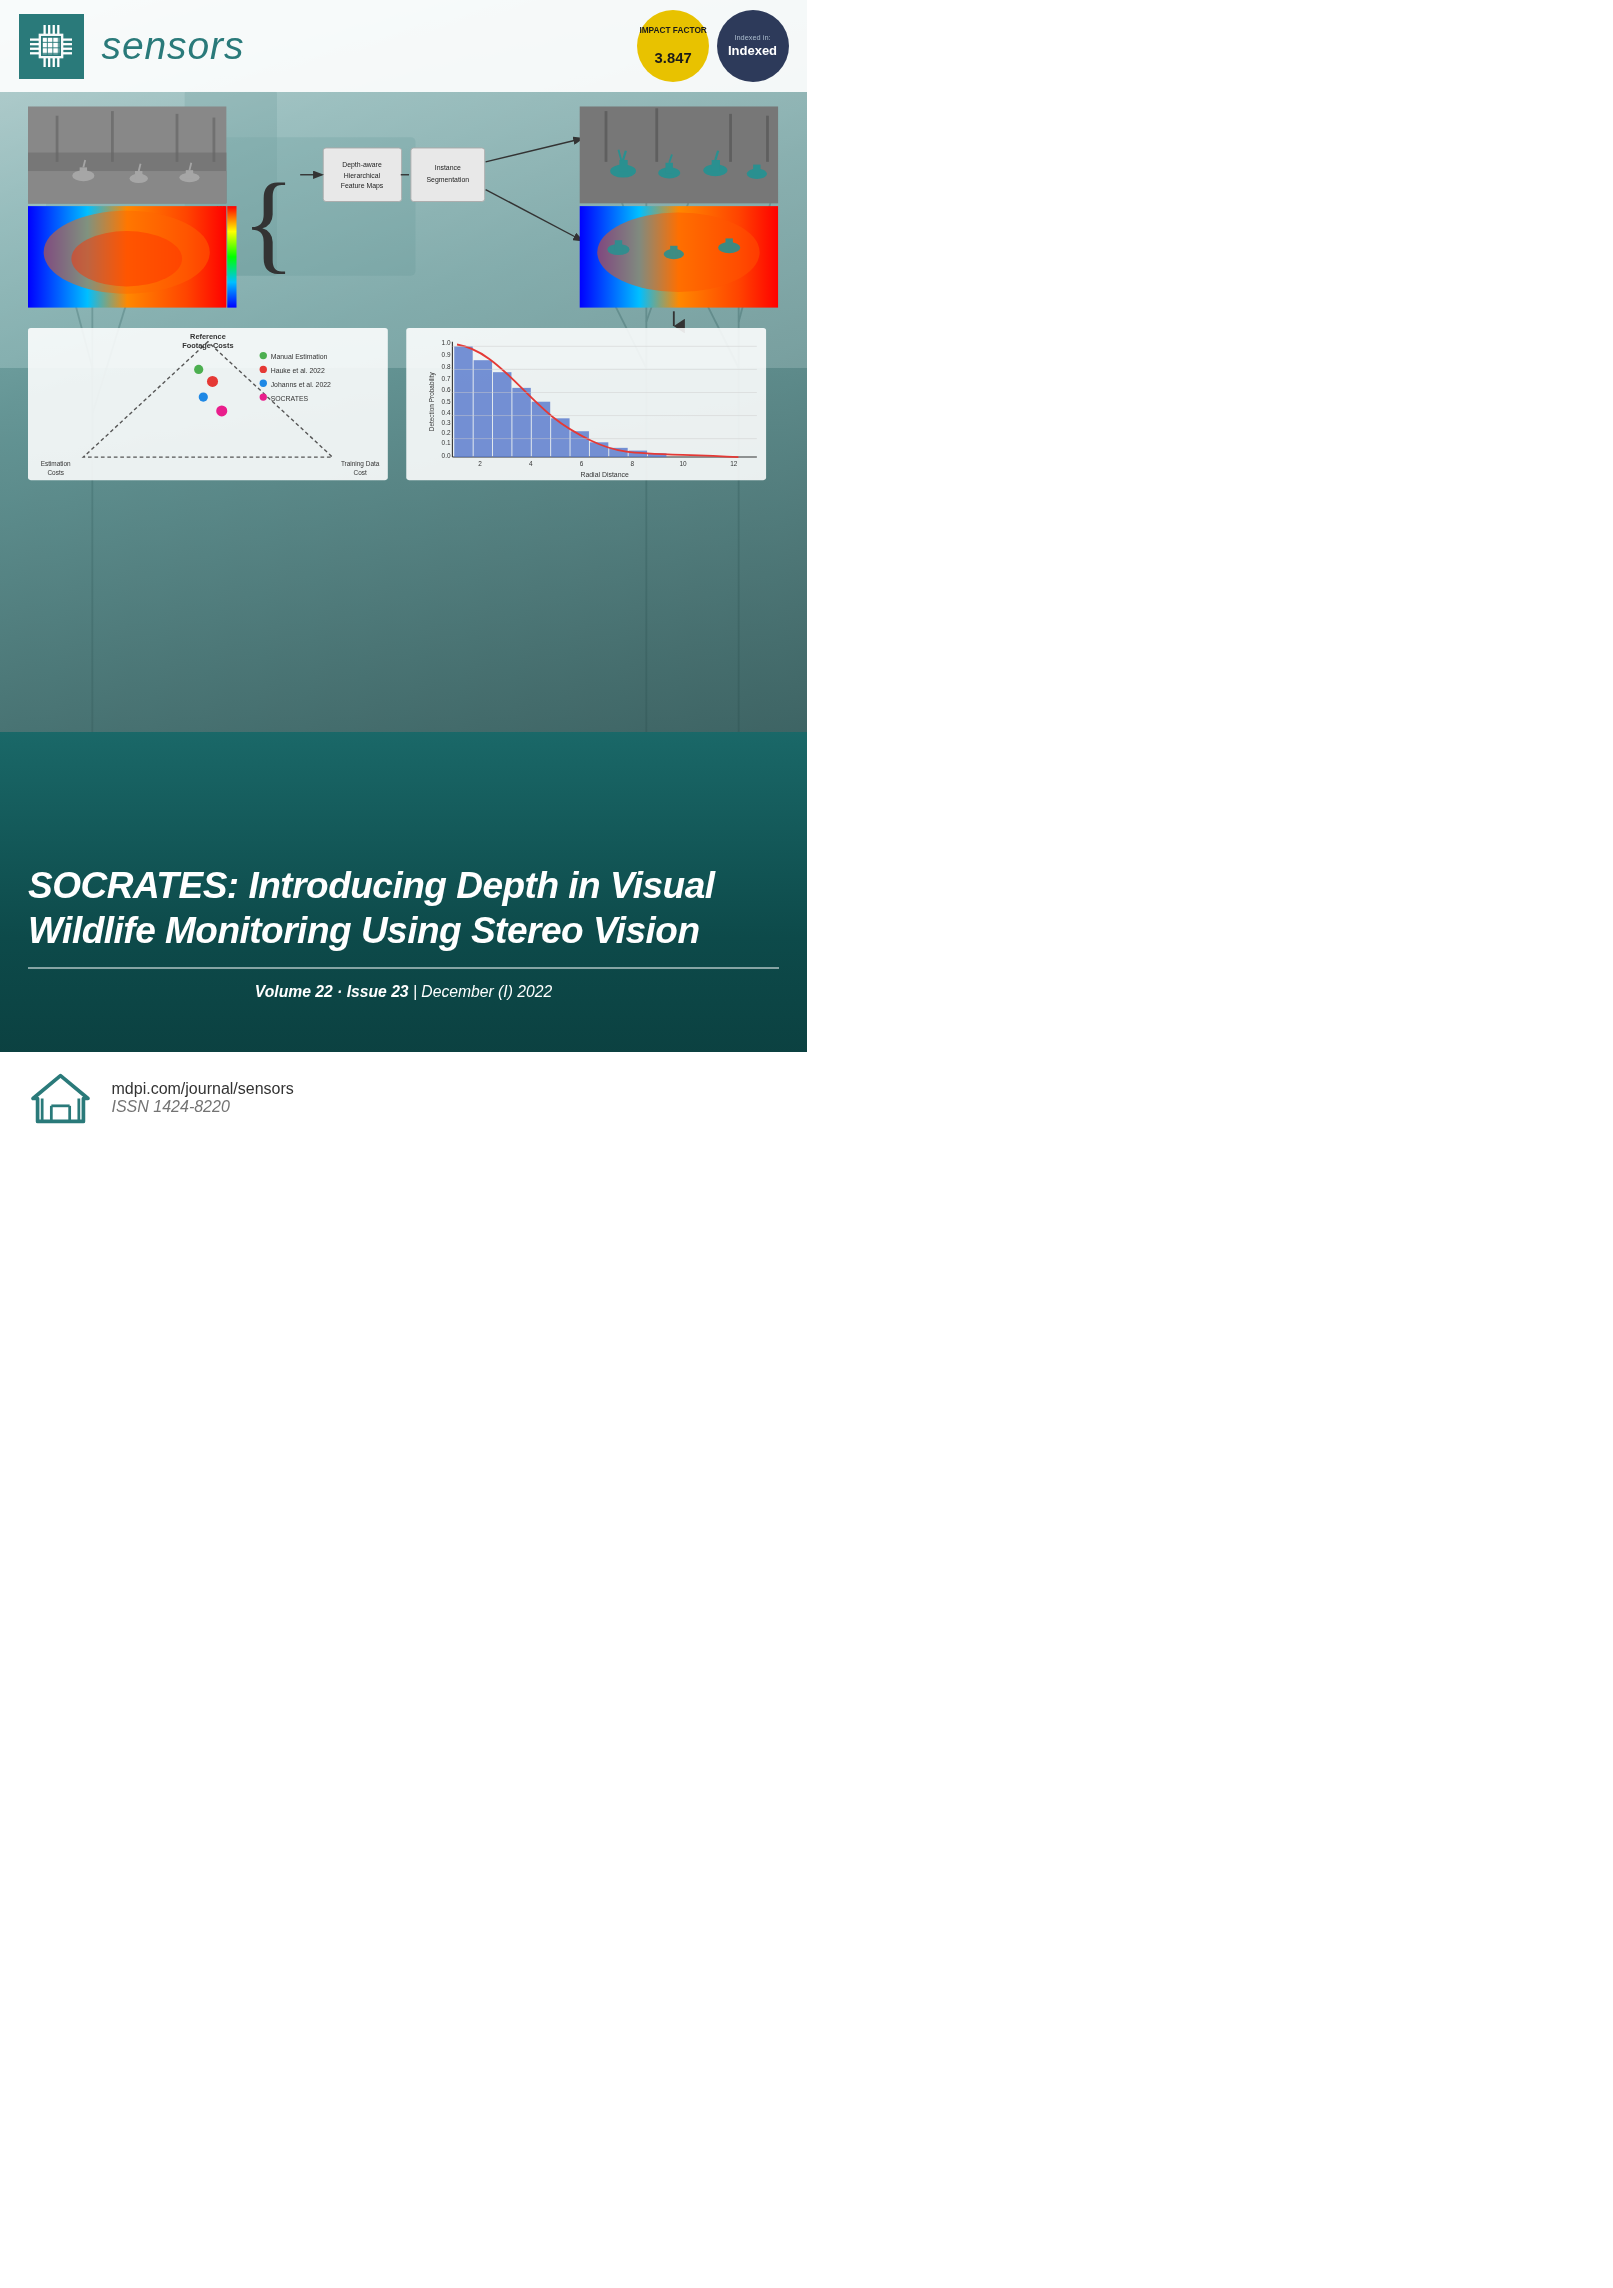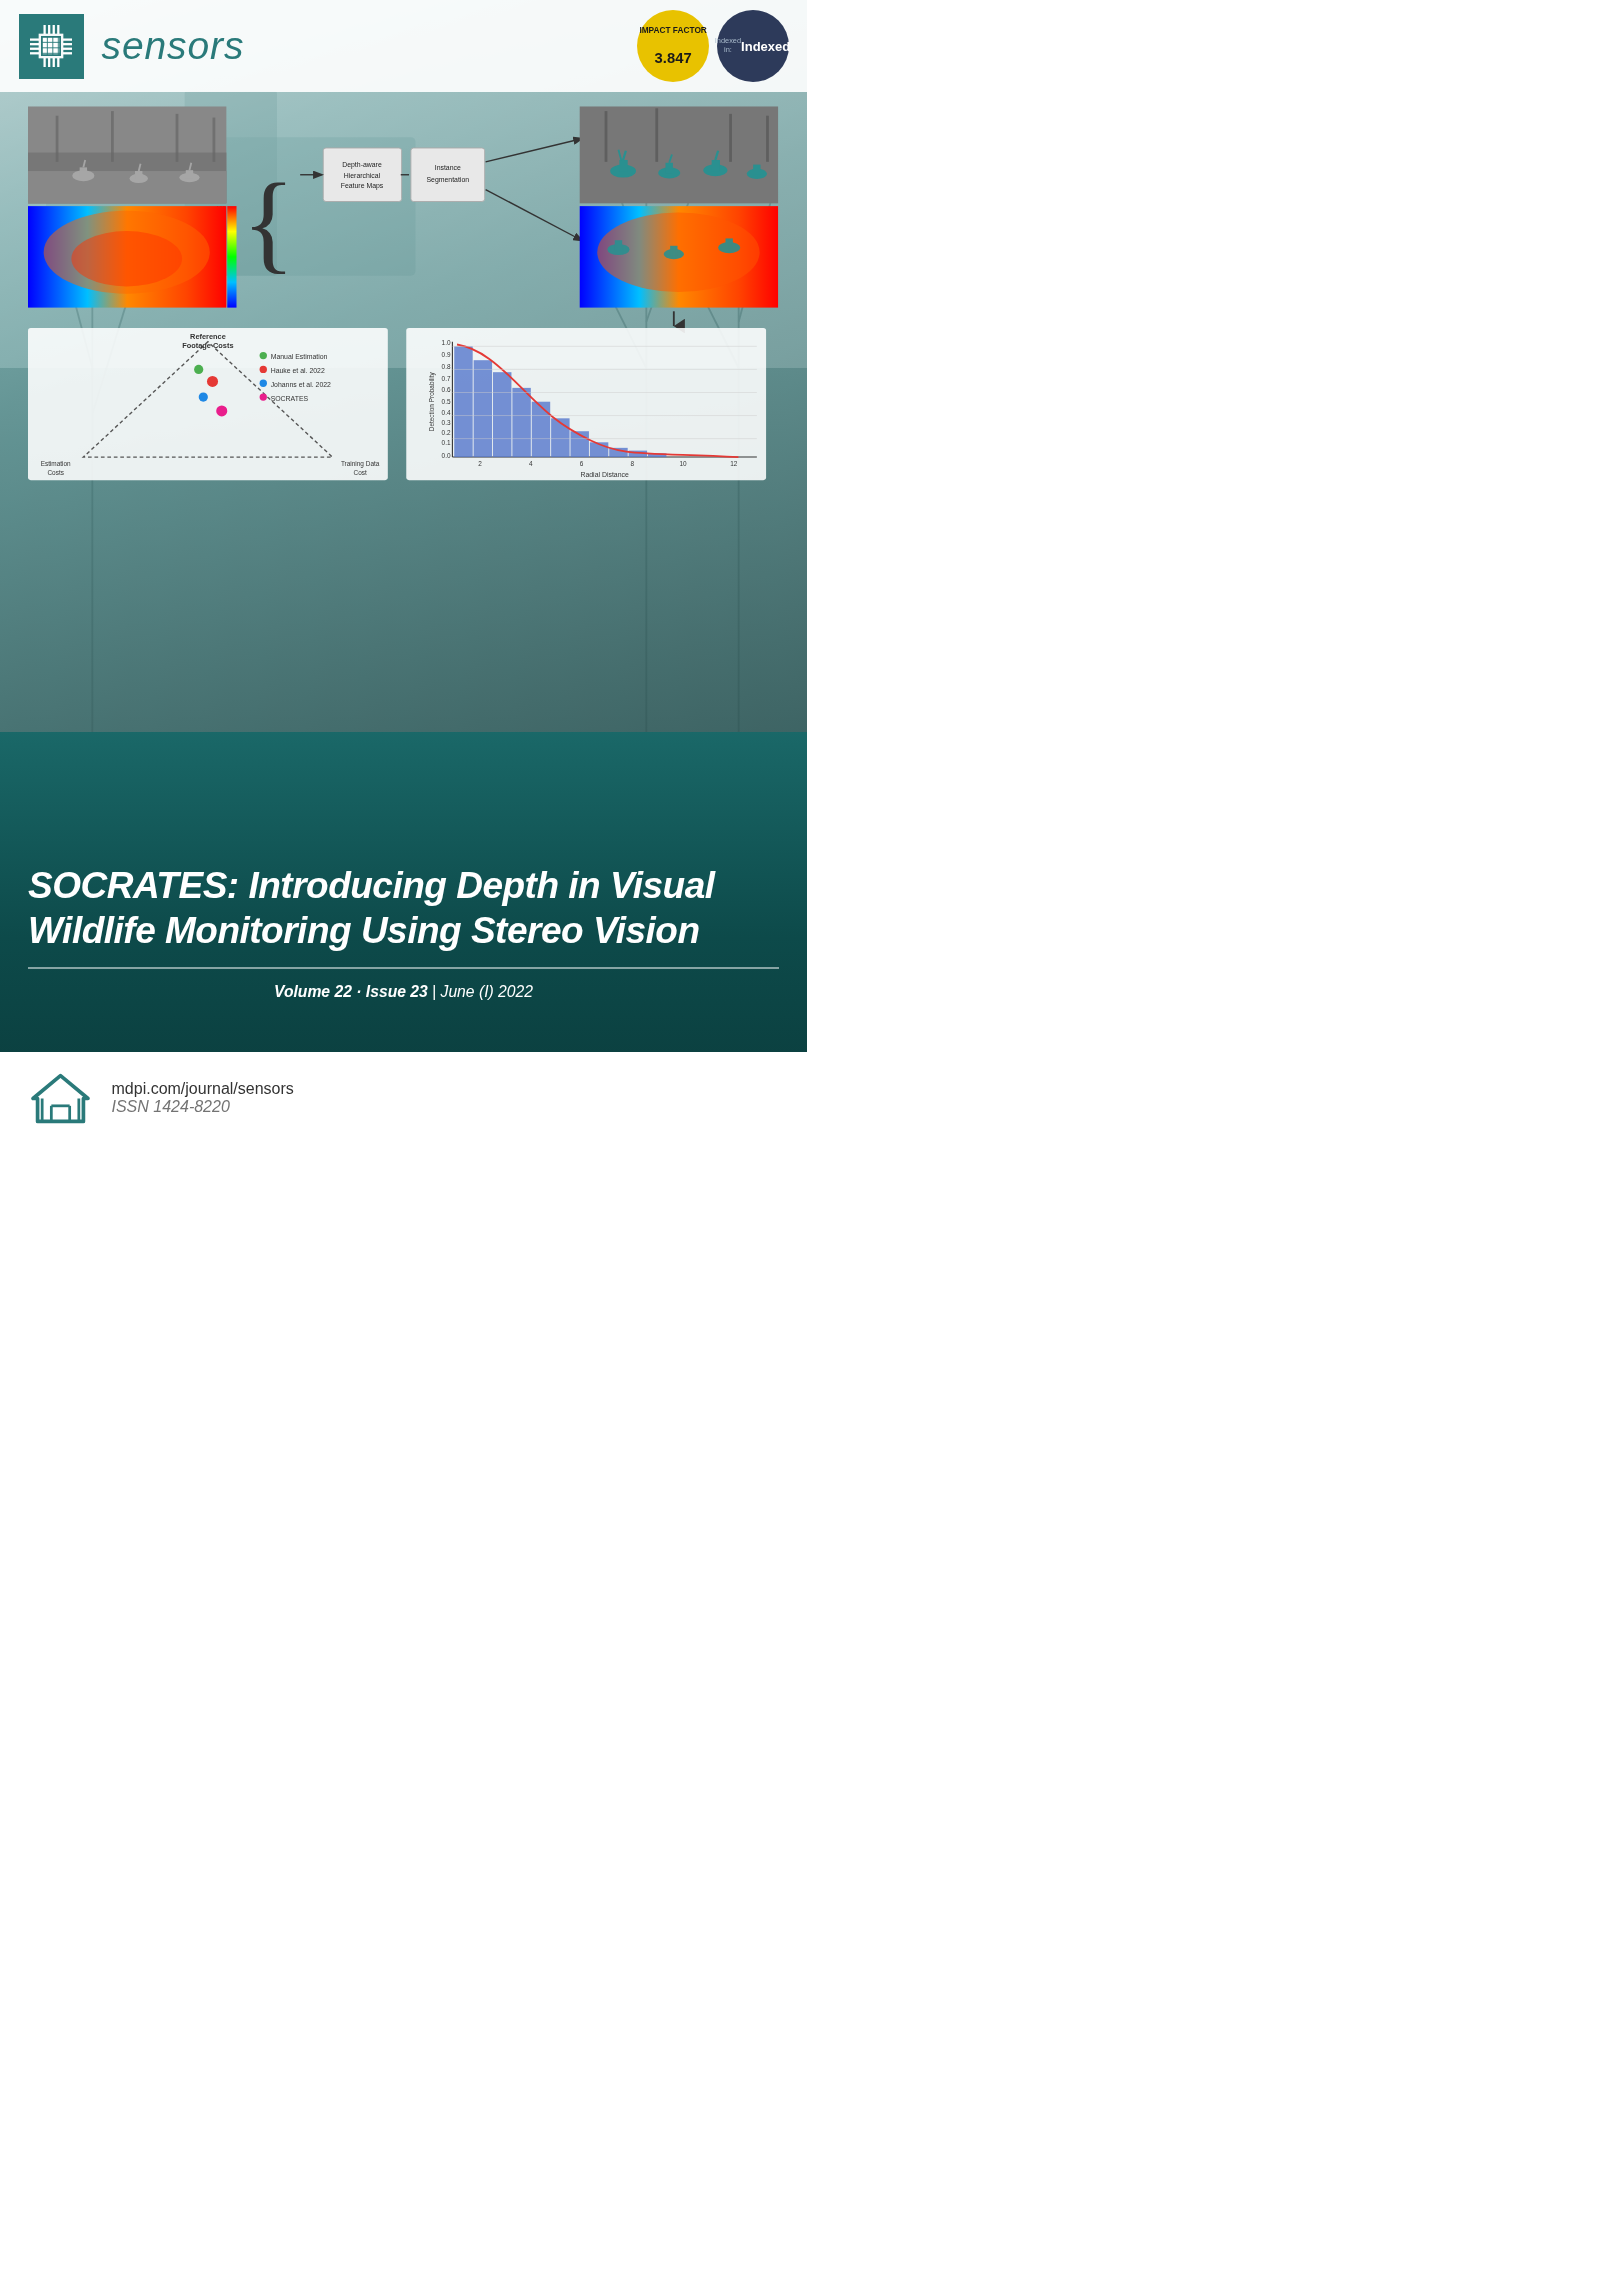--- a/index.html
+++ b/index.html
@@ -101,21 +101,21 @@
       color: #1a1a1a;
       margin-top: 15px;
     }
 
     .pubmed-badge {
       width: 72px;
       height: 72px;
       background: #2d3a5a;
       border-radius: 50%;
       display: flex;
-      flex-direction: row;
+      flex-direction: column;
       align-items: center;
       justify-content: center;
       text-align: center;
     }
 
     .pubmed-badge .indexed {
       font-size: 7.4px;
       color: #aabbcc;
       line-height: 1.2;
     }
@@ -510,21 +510,21 @@
     </svg>
   </div>
 
   <div class="bottom-section"></div>
 
   <div class="title-section" style="position:absolute;bottom:134px;left:0;right:0;padding:23px 28px 9.2px 28px;z-index:10;font-style:italic;">
     <div class="main-title">SOCRATES: Introducing Depth in Visual Wildlife Monitoring Using Stereo Vision</div>
     <div class="divider-line"></div>
     <div class="volume-info">
       <strong>Volume 22 · Issue 23</strong>
-      <span> | June (I) 2022</span>
+      <span> | December (I) 2022</span>
     </div>
   </div>
 
   <div class="footer-section">
 
     <svg class="mdpi-logo" viewBox="0 0 70 60">
 
       <polygon points="35,5 5,30 10,30 10,55 60,55 60,30 65,30" fill="none" stroke="#2a7a7a" stroke-width="4" stroke-linejoin="round"></polygon>
 
       <polyline points="15,30 15,55 55,55 55,30" fill="none" stroke="#2a7a7a" stroke-width="3"></polyline>

